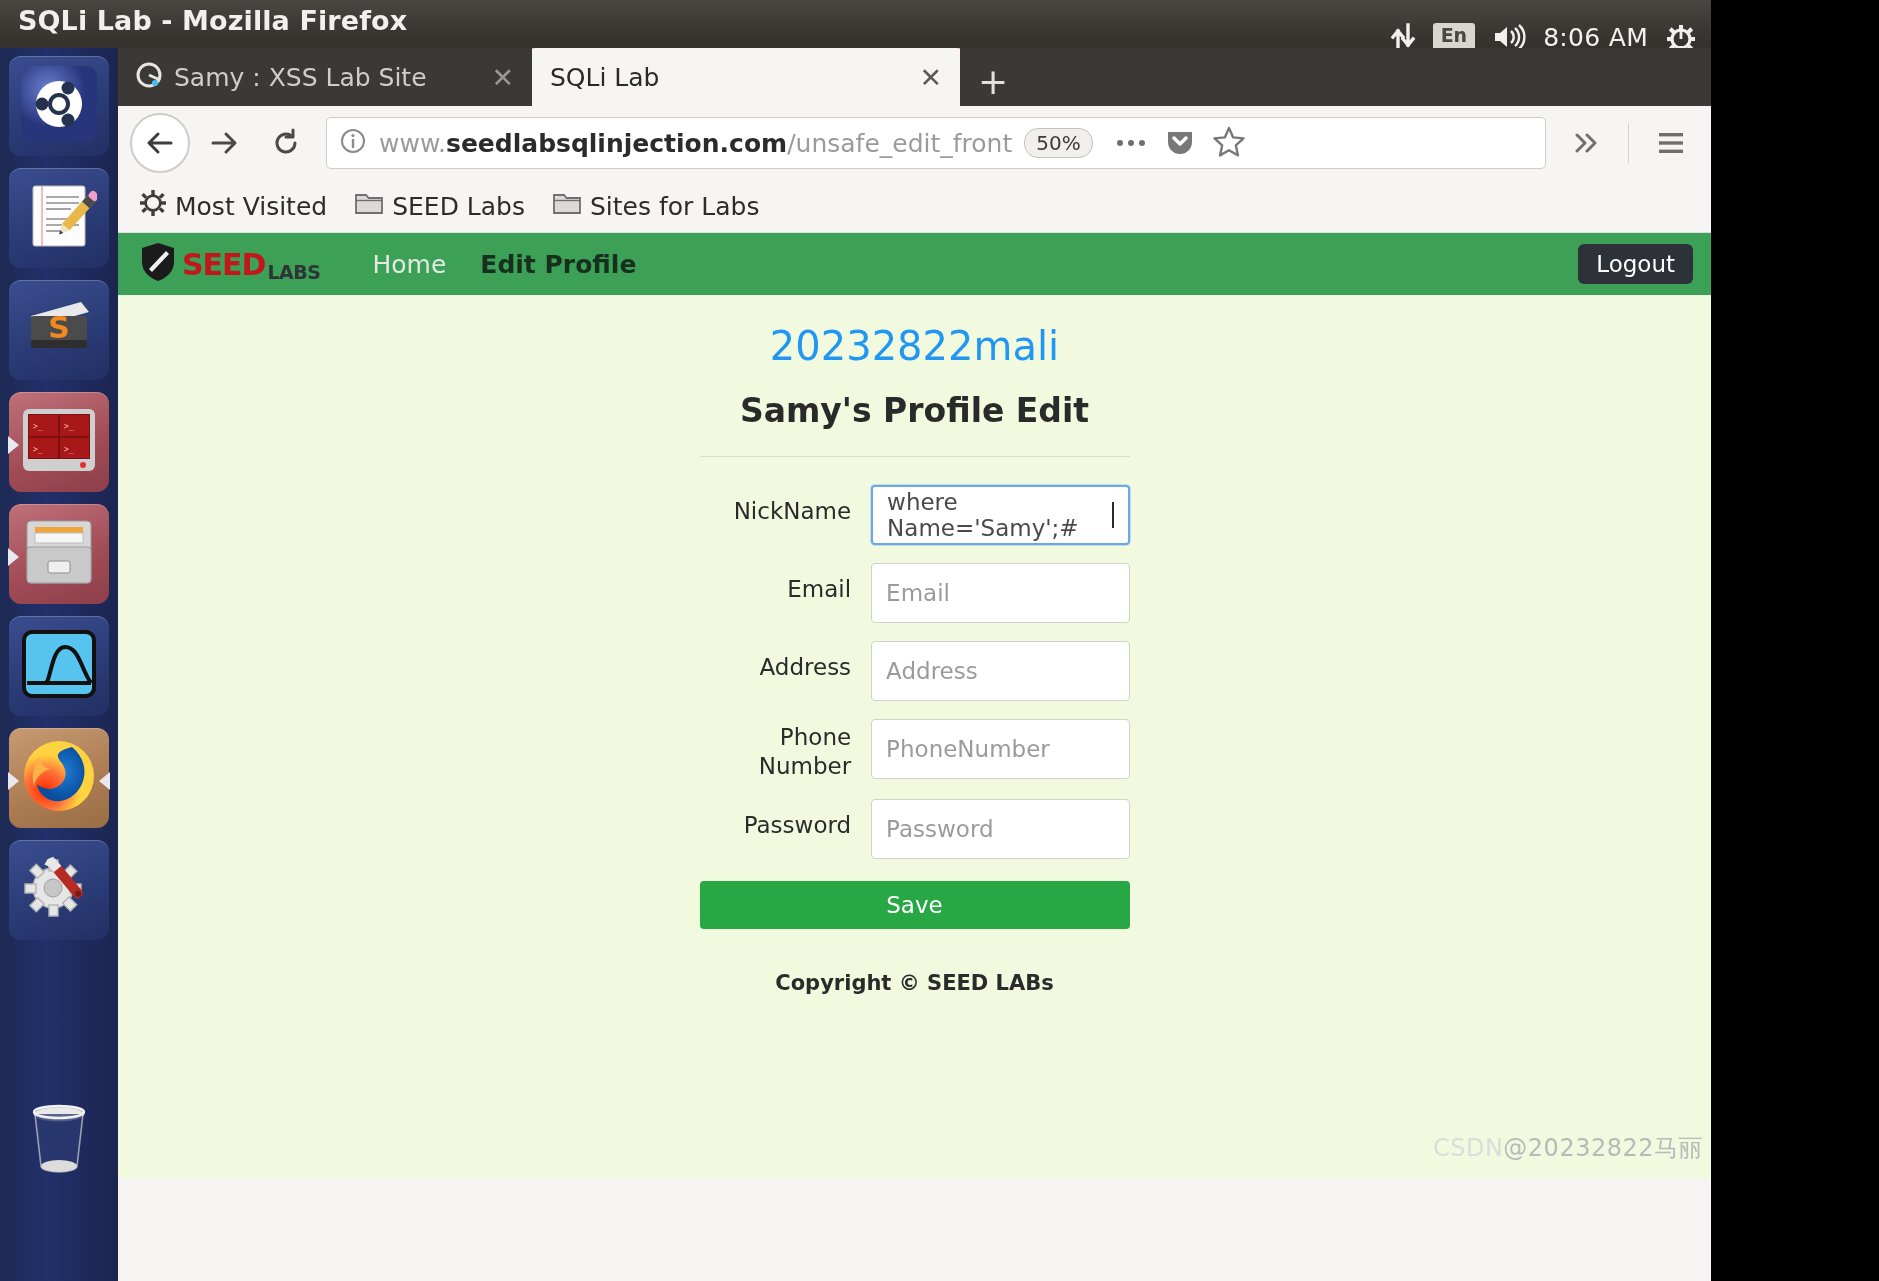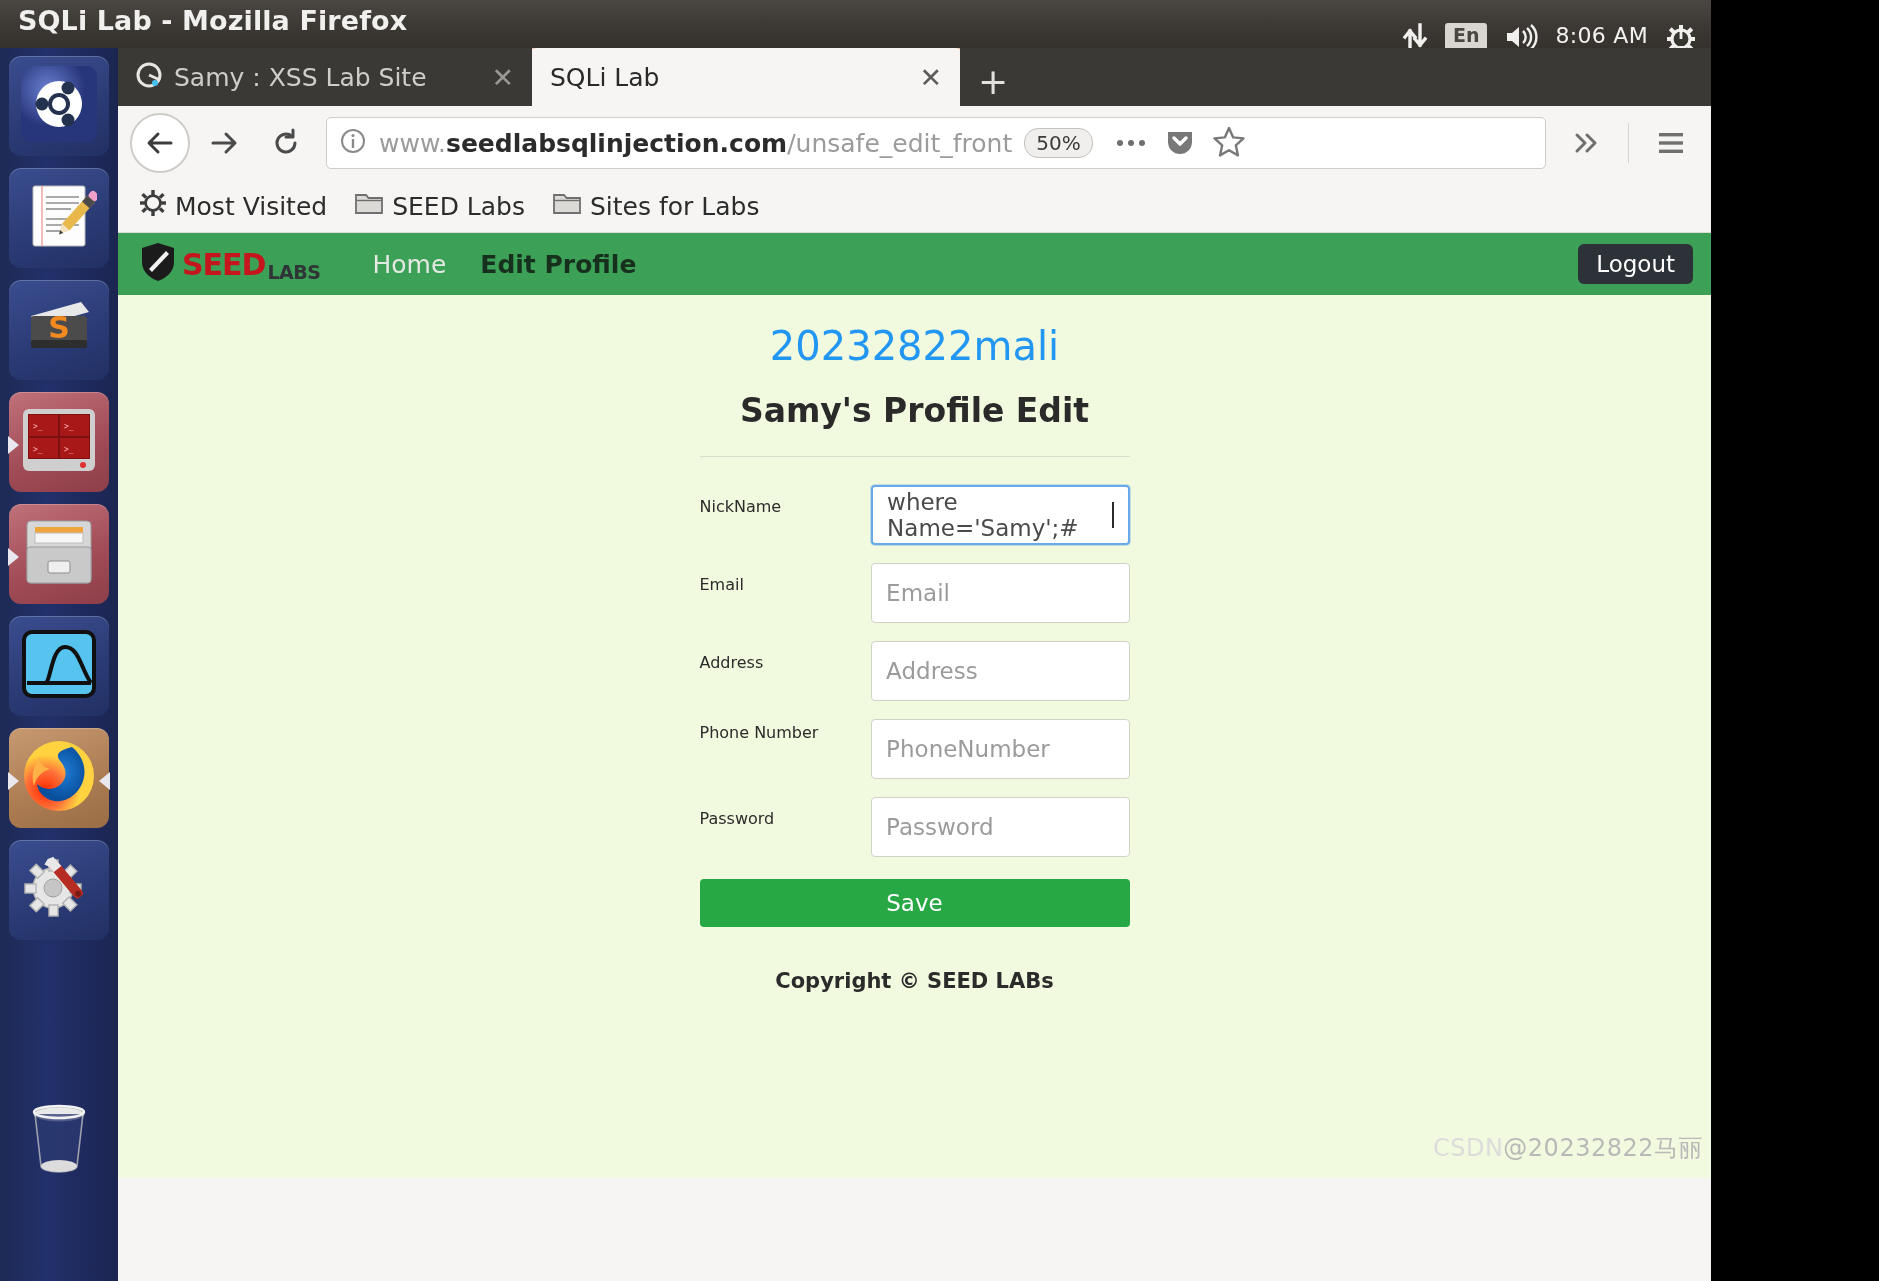--- a/index.html
+++ b/index.html
@@ -8,21 +8,21 @@
 
   
   .top-panel{position:absolute;left:0;top:0;width:1711px;height:48px;
     background:linear-gradient(180deg,#4a4642 0%,#3c3935 55%,#35322e 100%);}
   .win-title{position:absolute;left:18px;top:5px;font-size:27px;font-weight:bold;color:#f2f0ee;
     letter-spacing:.1px;font-family:"DejaVu Sans","Liberation Sans",sans-serif;}
   .tray{position:absolute;right:0;top:0;height:48px;display:flex;align-items:flex-start;gap:17px;padding-right:14px;margin-top:23px;}
   .tray-ico{color:#f2f0ee;display:flex;align-items:center;justify-content:center;}
   .kbd-badge{background:#d9d6d1;color:#4a4642;font-size:19px;font-weight:bold;border-radius:3px;
     padding:1px 8px 3px;line-height:1.25;}
-  .clock{color:#f4f2ef;font-size:22px;letter-spacing:.3px;}
+  .clock{color:#f4f2ef;font-size:25px;letter-spacing:.3px;}
 
   
   .launcher{position:absolute;left:0;top:48px;width:118px;height:1233px;
     background:linear-gradient(90deg,#1d2a54 0%,#22306b 40%,#1b2550 100%);}
   .launch-item{position:relative;width:100px;height:100px;margin:8px auto 12px;border-radius:12px;
     display:flex;align-items:center;justify-content:center;}
   .li-bg-blue{background:linear-gradient(160deg,#3a4d8f 0%,#2a3a74 60%,#223064 100%);
     box-shadow:inset 0 1px 0 rgba(255,255,255,.22);}
   .li-bg-red{background:linear-gradient(160deg,#c0717a 0%,#a04b55 60%,#8d3f49 100%);
     box-shadow:inset 0 1px 0 rgba(255,255,255,.22);}
@@ -76,21 +76,21 @@
   .nav-link.active{color:#17301e;font-weight:bold;}
   .logout{position:absolute;right:18px;top:11px;background:#2d3238;color:#fff;font-size:23px;
     padding:7px 18px;border-radius:6px;}
 
   .user-id{text-align:center;color:#2196f3;font-size:40px;margin-top:28px;}
   .ptitle{text-align:center;color:#2a2a2a;font-size:33px;font-weight:bold;margin-top:22px;}
   .hr{width:430px;height:1px;background:#d8dfcd;margin:26px auto 0;}
 
   .form{width:430px;margin:28px auto 0;}
   .frow{display:flex;align-items:flex-start;margin-bottom:18px;}
-  .flabel{width:158px;padding-right:20px;font-size:16px;color:#2b2b2b;line-height:1.25;padding-top:12px;}
+  .flabel{width:158px;text-align:right;padding-right:20px;font-size:23px;color:#2b2b2b;line-height:1.25;padding-top:12px;}
   .finput{width:268px;height:60px;border:1px solid #cfd3c8;border-radius:4px;background:#fff;
     display:flex;align-items:center;padding:0 14px;font-size:23px;color:#9b9b9b;box-sizing:border-box;}
   .finput.focused{border:2px solid #6aa9e9;color:#4a4a4a;box-shadow:0 0 0 1px rgba(106,169,233,.35);}
   .caret{display:inline-block;width:2px;height:26px;background:#2b2b2b;margin-left:1px;}
   .save-btn{width:430px;height:48px;background:#28a745;color:#fff;font-size:23px;display:flex;
     align-items:center;justify-content:center;border-radius:4px;margin:22px auto 0;}
   .copyright{text-align:center;font-size:21px;color:#2b2b2b;font-weight:bold;margin-top:42px;}
 
   .watermark{position:absolute;right:8px;bottom:14px;font-size:24px;color:#b9b9b9;letter-spacing:.5px;
     font-family:"DejaVu Sans",sans-serif;z-index:50;}

